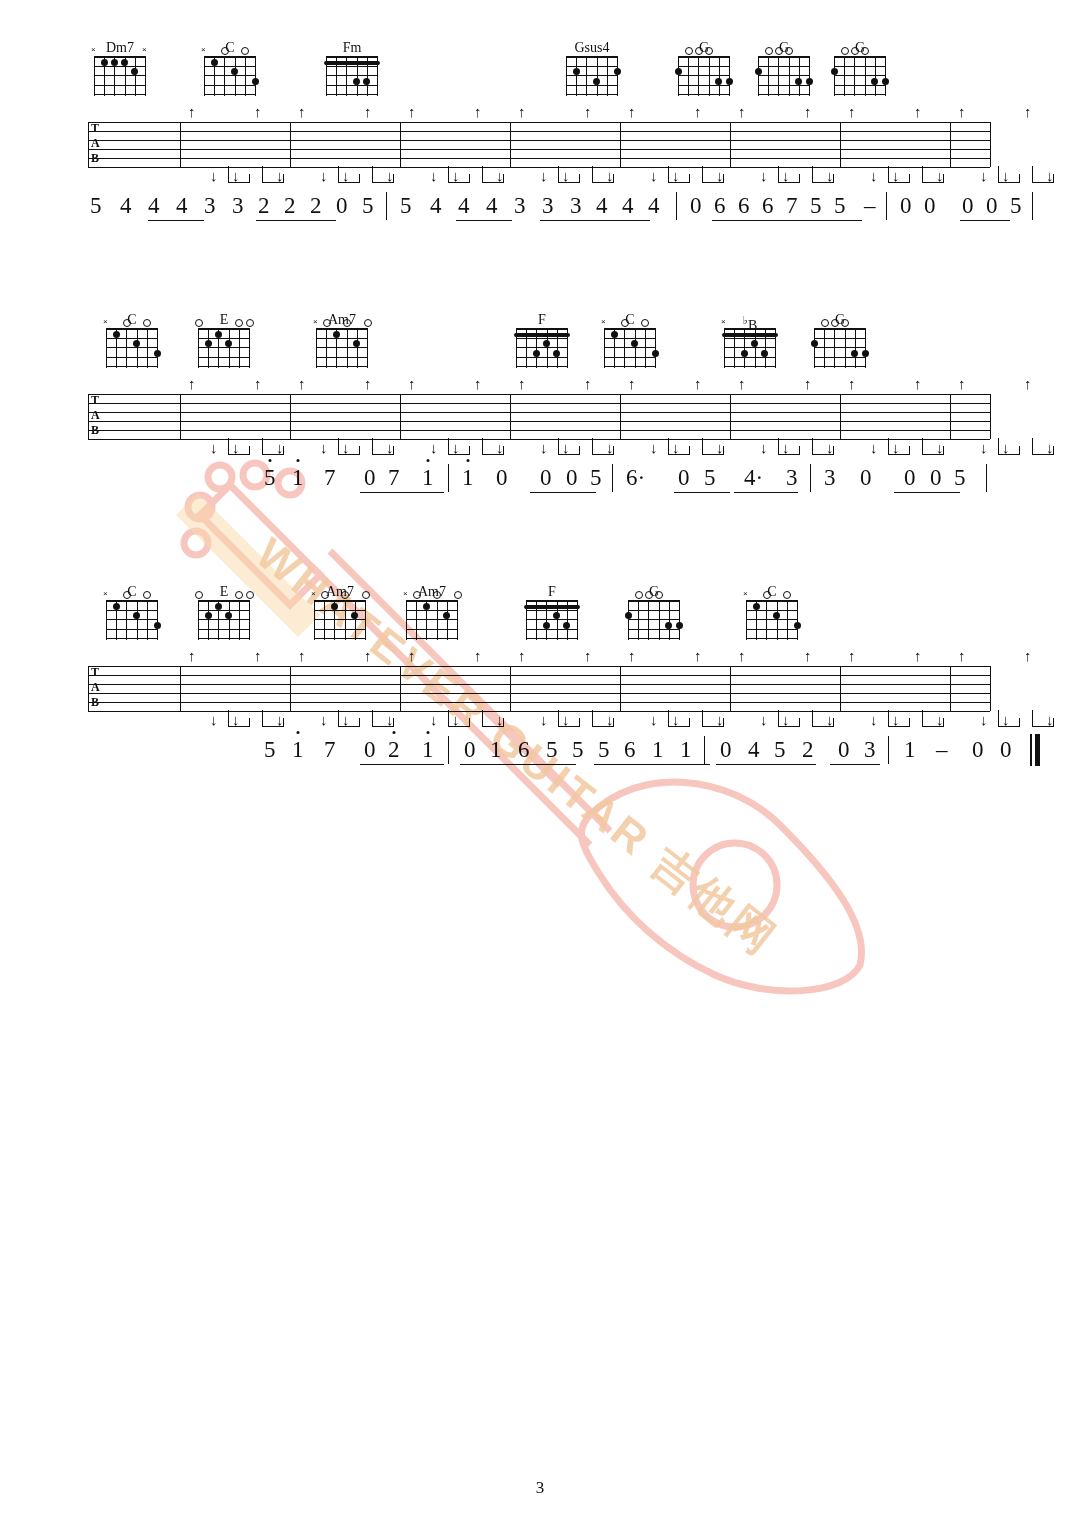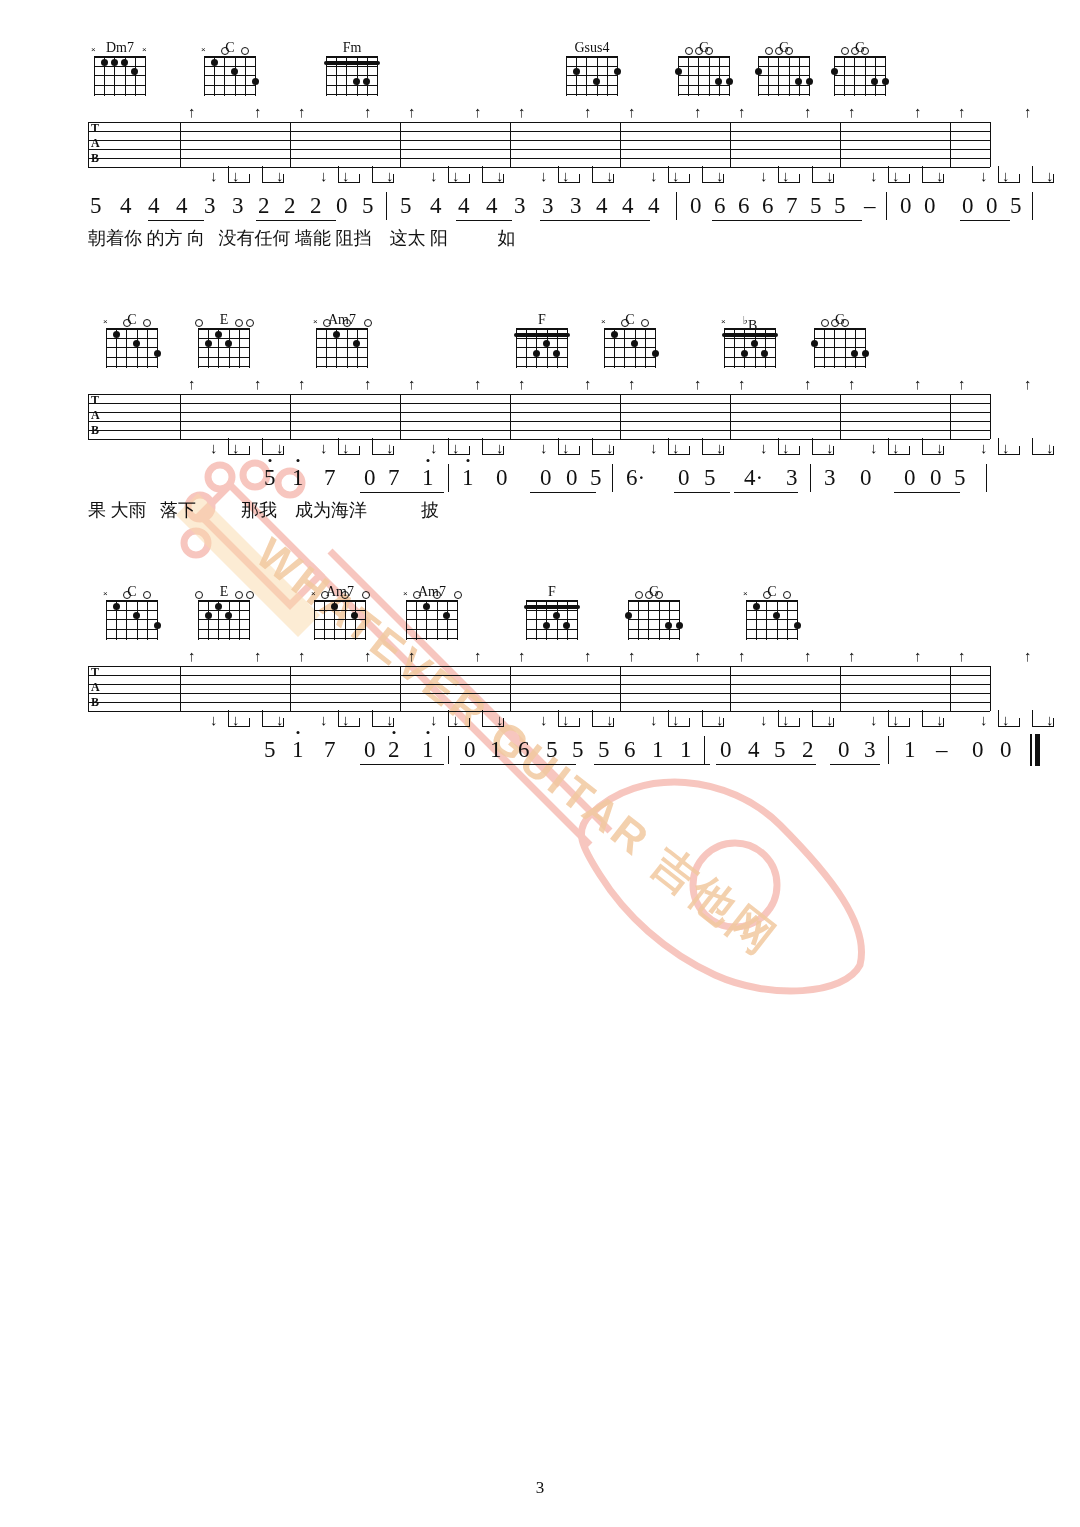--- a/index.html
+++ b/index.html
@@ -356,21 +356,20 @@
         <div class="uline" style="left: 168px; top: 26px; width: 80px;"></div>
         <div class="uline" style="left: 368px; top: 26px; width: 56px;"></div>
         <div class="uline" style="left: 452px; top: 26px; width: 110px;"></div>
         <div class="uline" style="left: 624px; top: 26px; width: 100px;"></div>
         <div class="uline" style="left: 718px; top: 26px; width: 56px;"></div>
         <div class="uline" style="left: 872px; top: 26px; width: 50px;"></div>
         <div class="bl" style="left: 298px; top: -2px; height: 28px;"></div>
         <div class="bl" style="left: 588px; top: -2px; height: 28px;"></div>
         <div class="bl" style="left: 798px; top: -2px; height: 28px;"></div>
         <div class="bl" style="left: 944px; top: -2px; height: 28px;"></div>
-        <div class="lyr" style="left: 0px; top: 34px; white-space: pre;">朝着你 的方 向   没有任何 墙能 阻挡    这太 阳           如</div>
       </div>
   </div>
 
   <div class="system" style="top:312px;">
     <div class="chordrow" id="s2-chords">
         <div class="chordbox" style="left: 102px;">
           <div class="chordname">C</div>
           <div class="grid">
             <div class="nut"></div>
             <div class="hline" style="top: 9.5px;"></div>
@@ -638,21 +637,20 @@
         <div class="n" style="left: 866px; top: 0px;">5</div>
         <div class="uline" style="left: 272px; top: 26px; width: 84px;"></div>
         <div class="uline" style="left: 442px; top: 26px; width: 66px;"></div>
         <div class="uline" style="left: 586px; top: 26px; width: 56px;"></div>
         <div class="uline" style="left: 646px; top: 26px; width: 64px;"></div>
         <div class="uline" style="left: 806px; top: 26px; width: 66px;"></div>
         <div class="bl" style="left: 360px; top: -2px; height: 28px;"></div>
         <div class="bl" style="left: 524px; top: -2px; height: 28px;"></div>
         <div class="bl" style="left: 722px; top: -2px; height: 28px;"></div>
         <div class="bl" style="left: 898px; top: -2px; height: 28px;"></div>
-        <div class="lyr" style="left: 0px; top: 34px; white-space: pre;">果 大雨   落下          那我    成为海洋            披</div>
       </div>
   </div>
 
   <div class="system" style="top:584px;">
     <div class="chordrow" id="s3-chords">
         <div class="chordbox" style="left: 102px;">
           <div class="chordname">C</div>
           <div class="grid">
             <div class="nut"></div>
             <div class="hline" style="top: 9.5px;"></div>

